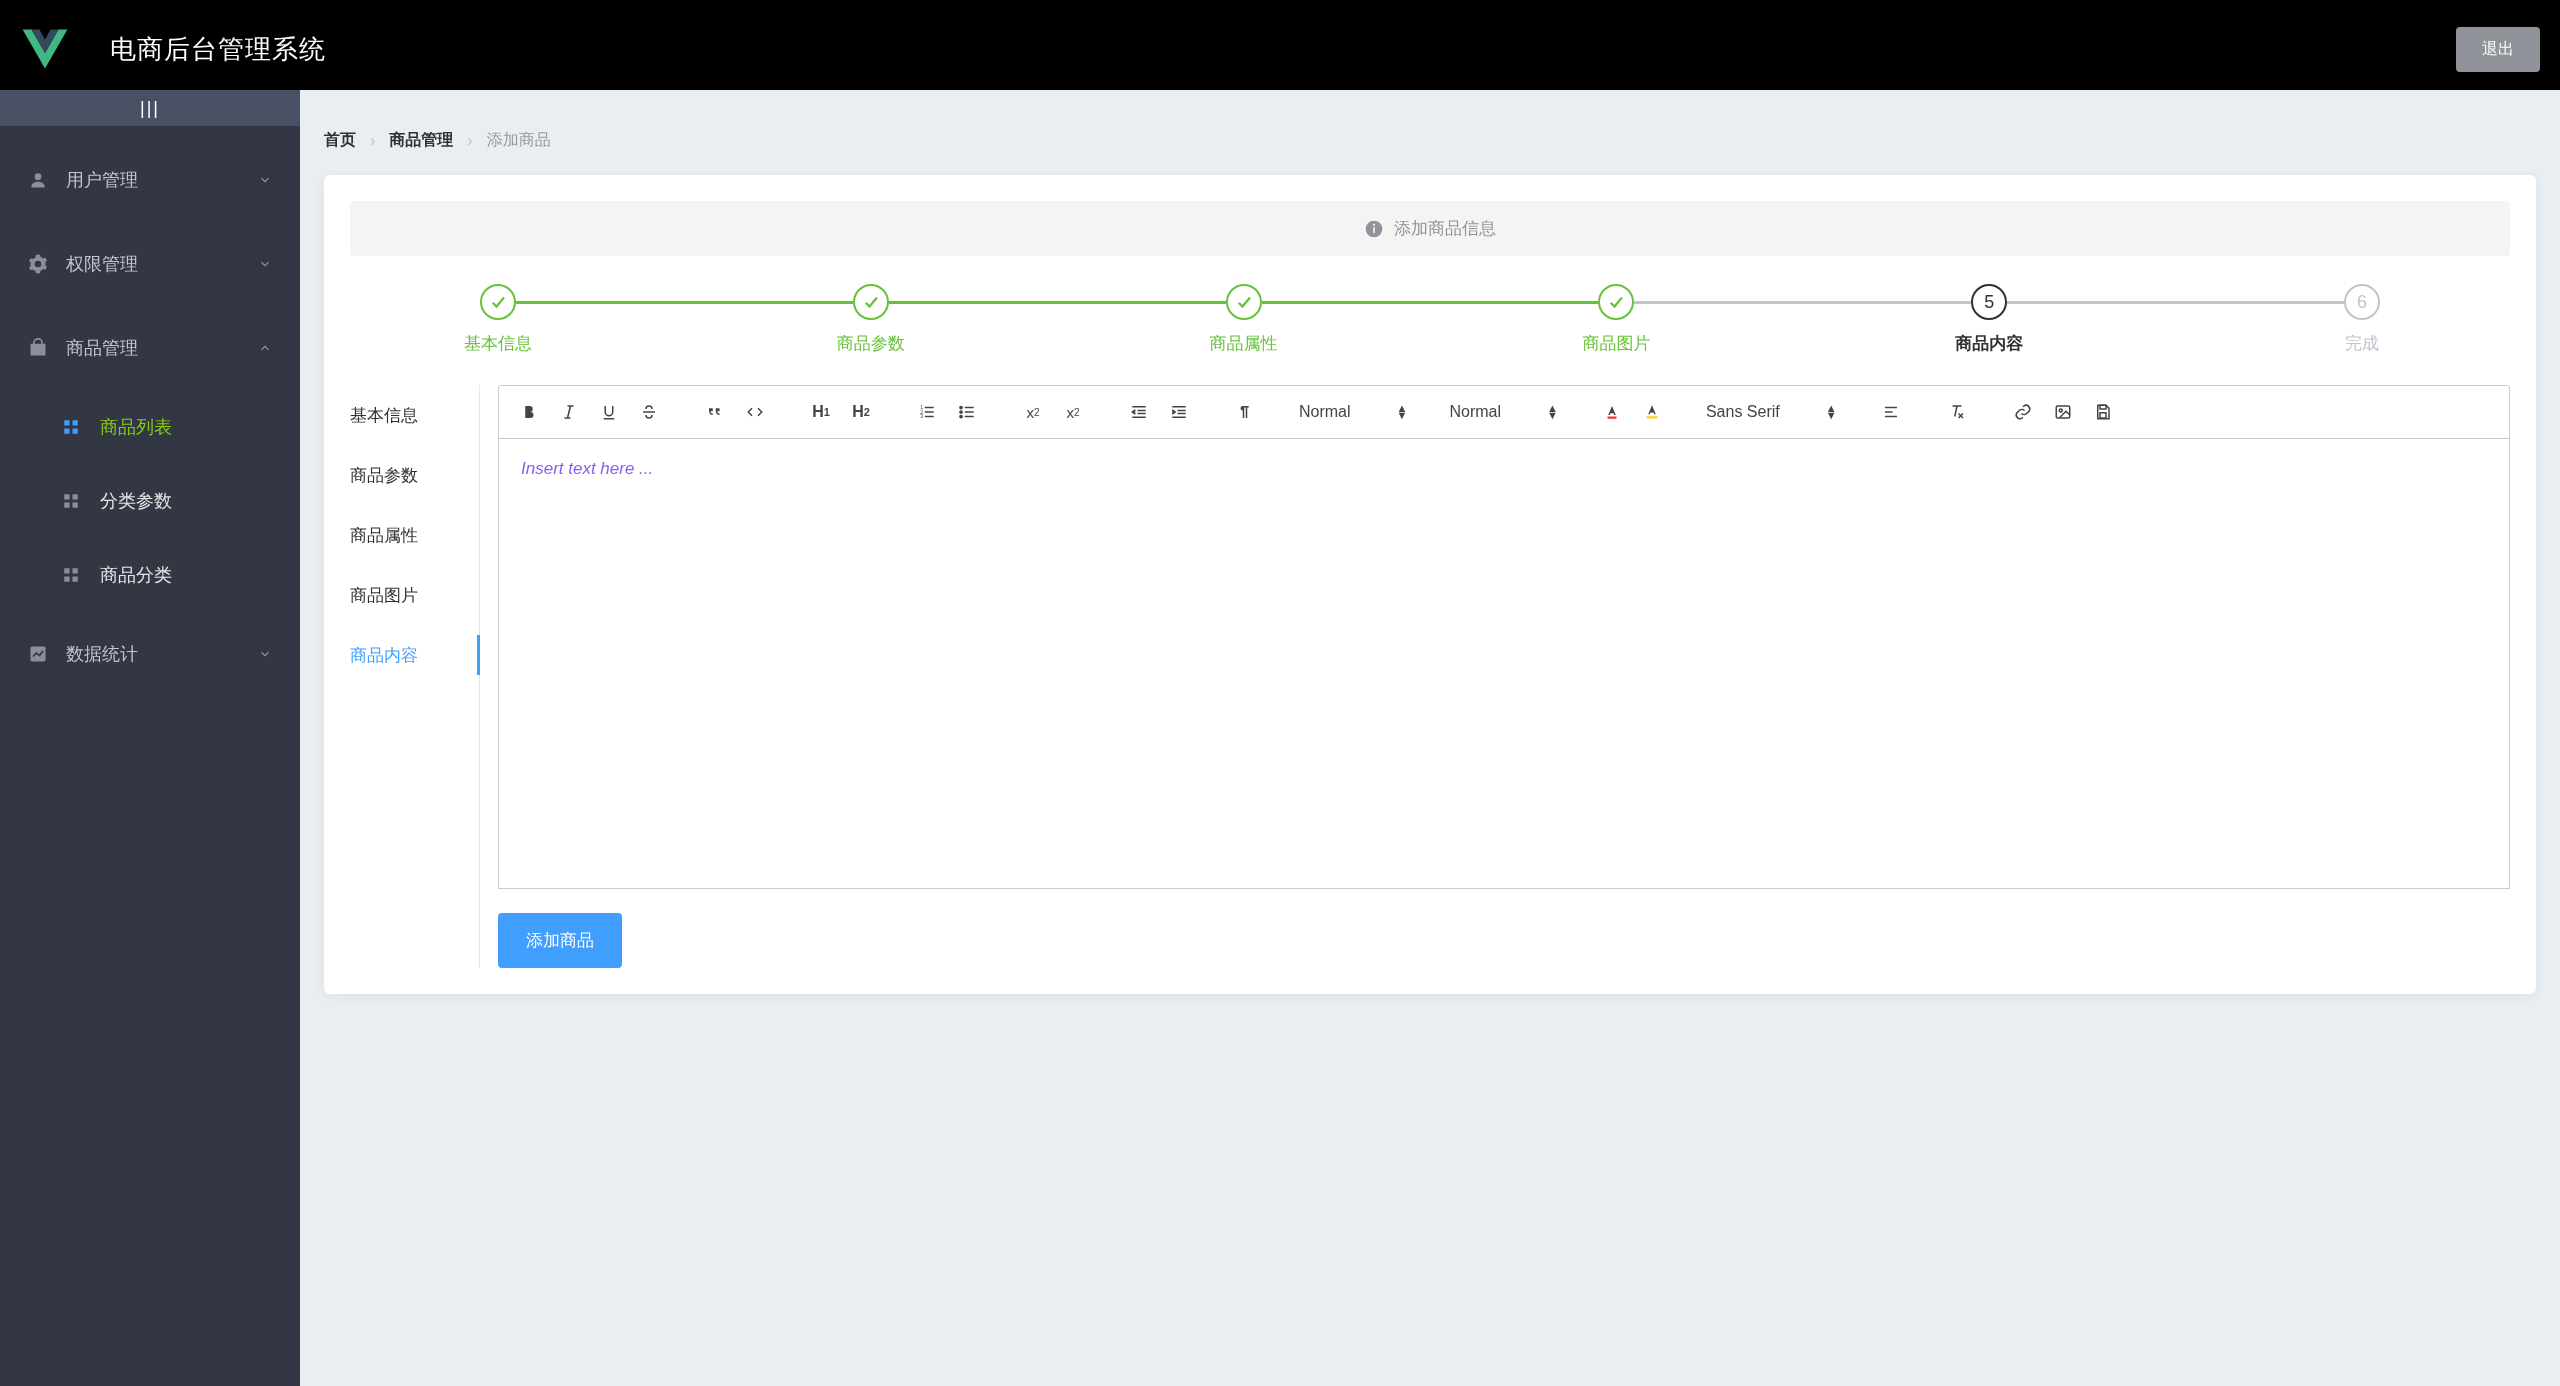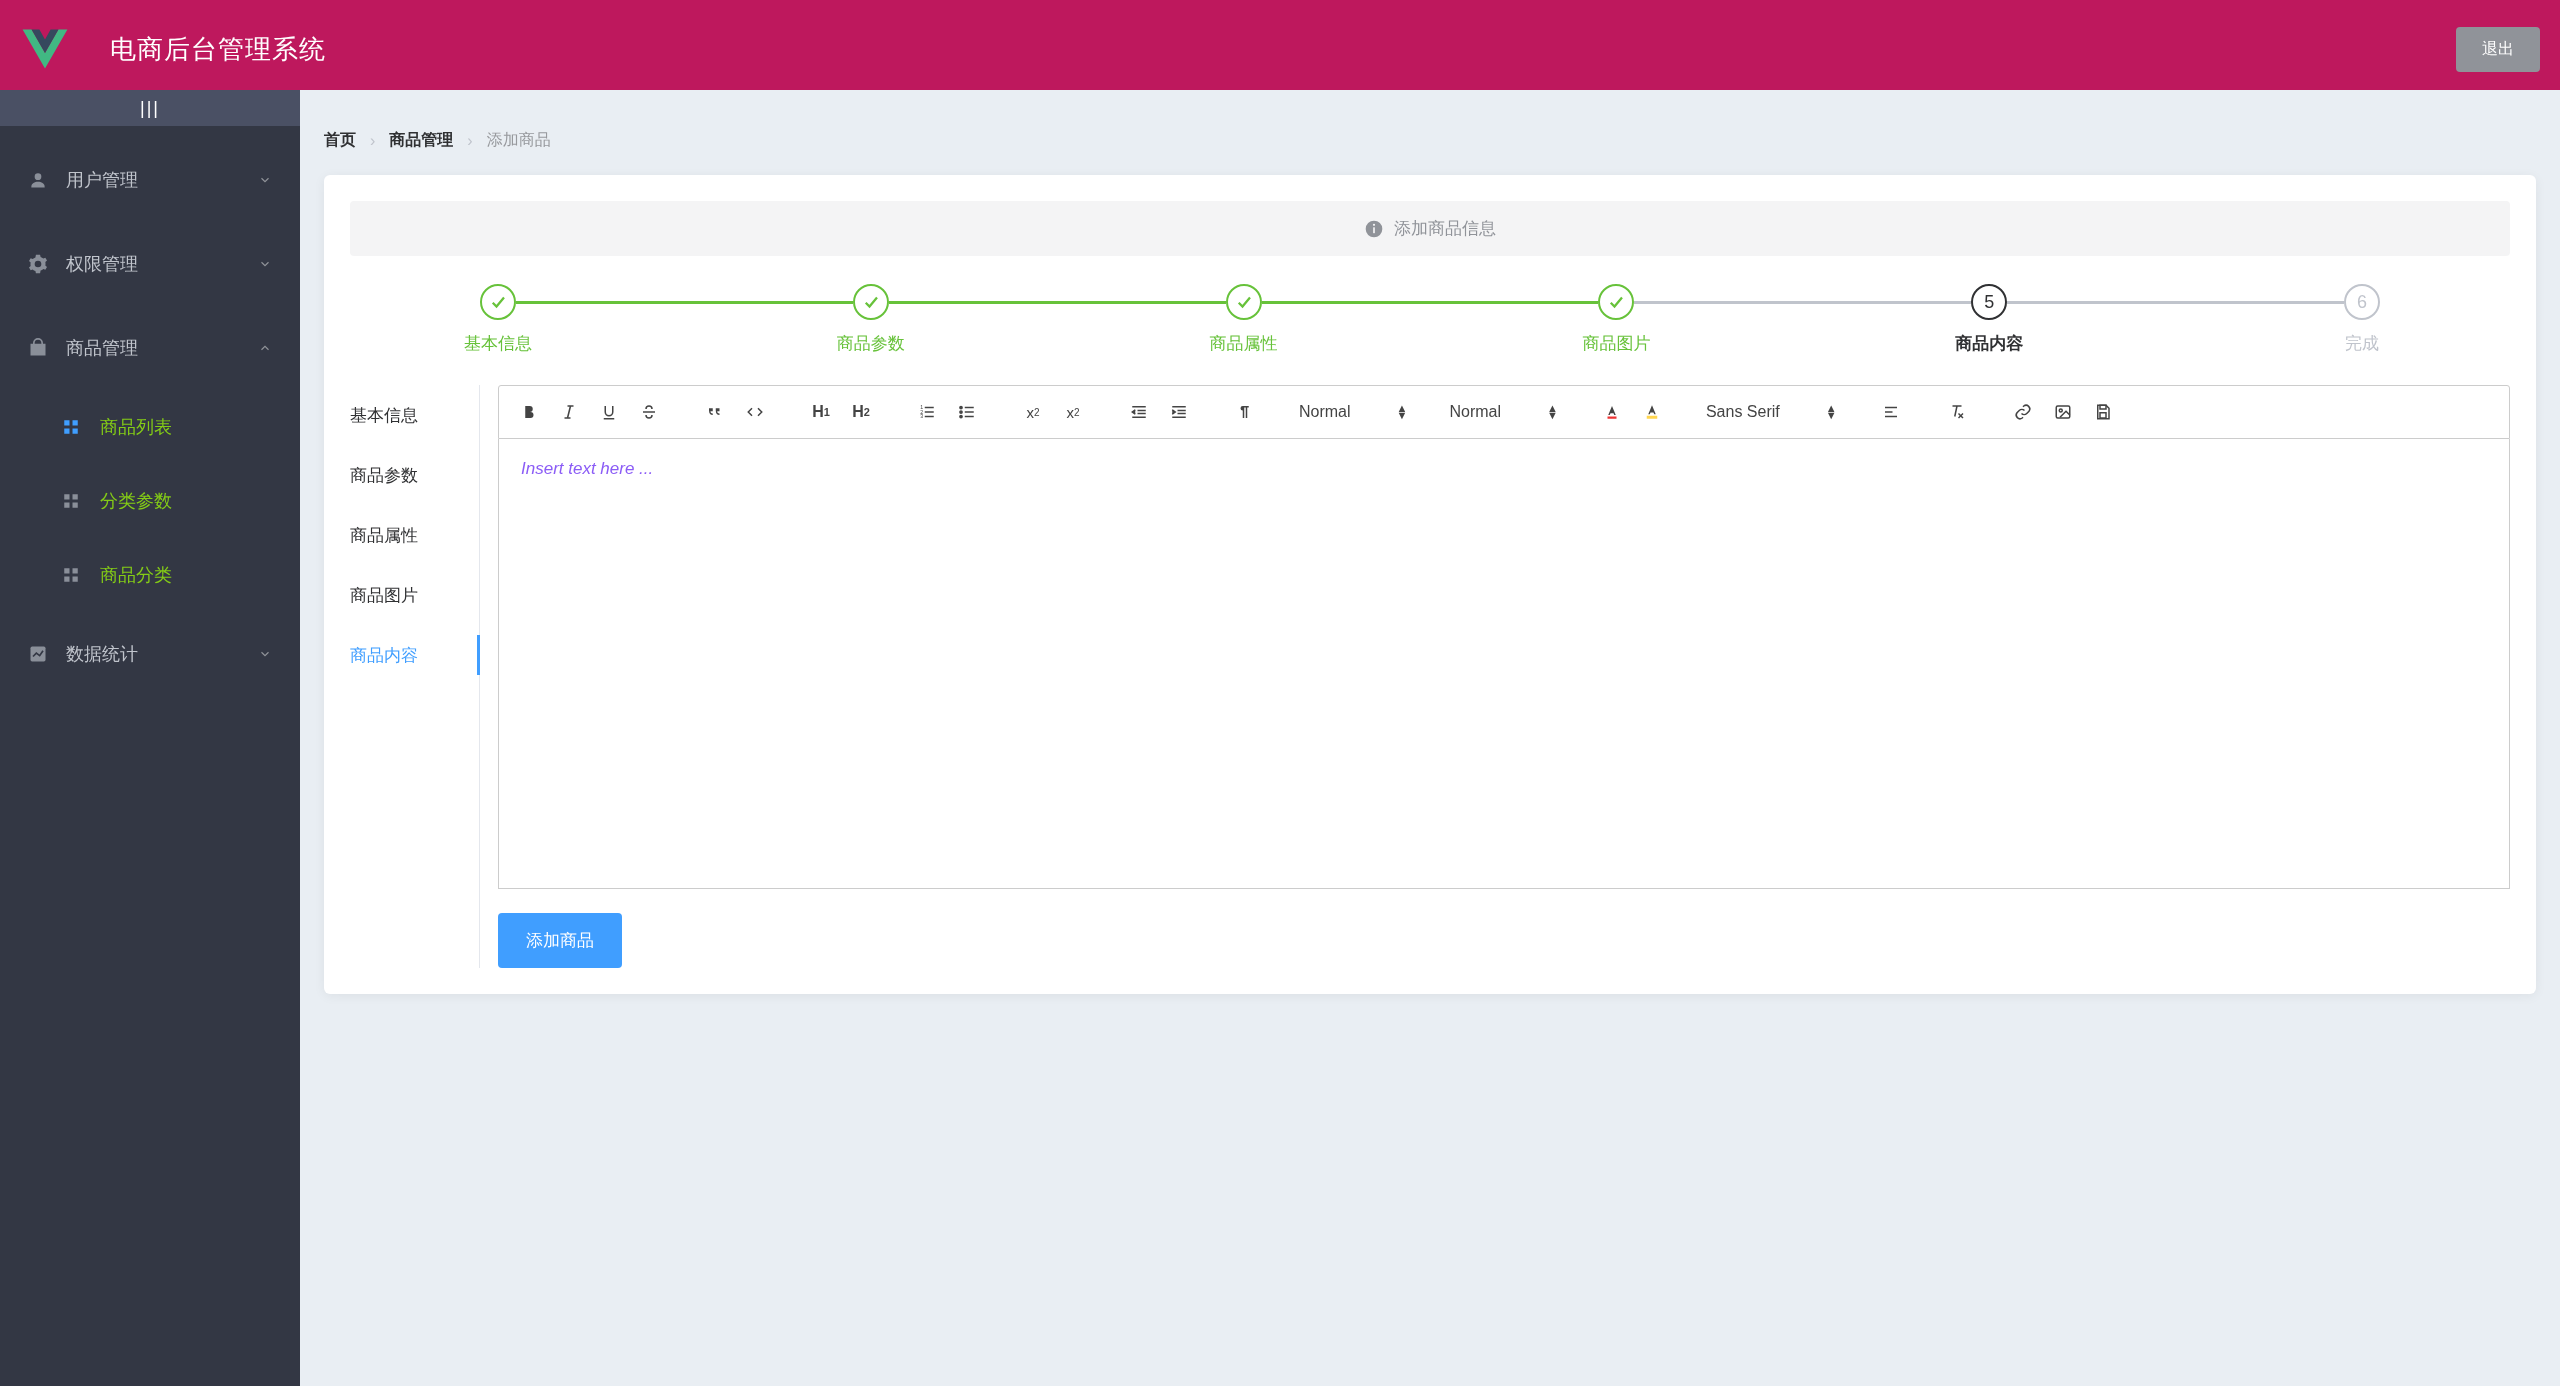--- a/index.html
+++ b/index.html
@@ -9,21 +9,21 @@
   color: #303133;
   background: #e9eef3;
   width: 2560px;
   height: 1386px;
   overflow: hidden;
 }
 
 
 .header {
   height: 90px;
-  background: #be185d;
+  background: #000000;
   display: flex;
   align-items: center;
   justify-content: space-between;
   padding: 8px 20px 0 0;
 }
 .header-left { display: flex; align-items: center; }
 .logo { width: 90px; height: 90px; display: flex; align-items: center; justify-content: center; }
 .logo svg { width: 56px; height: 56px; }
 .app-title { color: #fff; font-size: 26px; margin-left: 20px; letter-spacing: 1px; }
 .logout-btn {
@@ -40,21 +40,21 @@
 .menu { list-style: none; padding-top: 12px; }
 .menu-item {
   height: 84px; display: flex; align-items: center; padding: 0 28px;
   color: #c0c4cc; cursor: pointer; position: relative; font-size: 18px;
 }
 .menu-item .icon { width: 24px; margin-right: 14px; display: inline-flex; }
 .menu-item .arrow { position: absolute; right: 28px; color: #909399; }
 .submenu { list-style: none; }
 .submenu .menu-sub {
   height: 74px; display: flex; align-items: center; padding-left: 62px;
-  color: #84cc16; cursor: pointer; font-size: 18px;
+  color: #e5e5e5; cursor: pointer; font-size: 18px;
 }
 .submenu .menu-sub .icon { width: 24px; margin-right: 14px; display: inline-flex; }
 .submenu .menu-sub.active { color: #84cc16; }
 
 
 .main { flex: 1; padding: 24px; overflow: auto; }
 
 
 .breadcrumb { display: flex; align-items: center; font-size: 16px; color: #303133; margin-bottom: 24px; margin-top: 16px; }
 .breadcrumb .sep { margin: 0 14px; color: #c0c4cc; }

